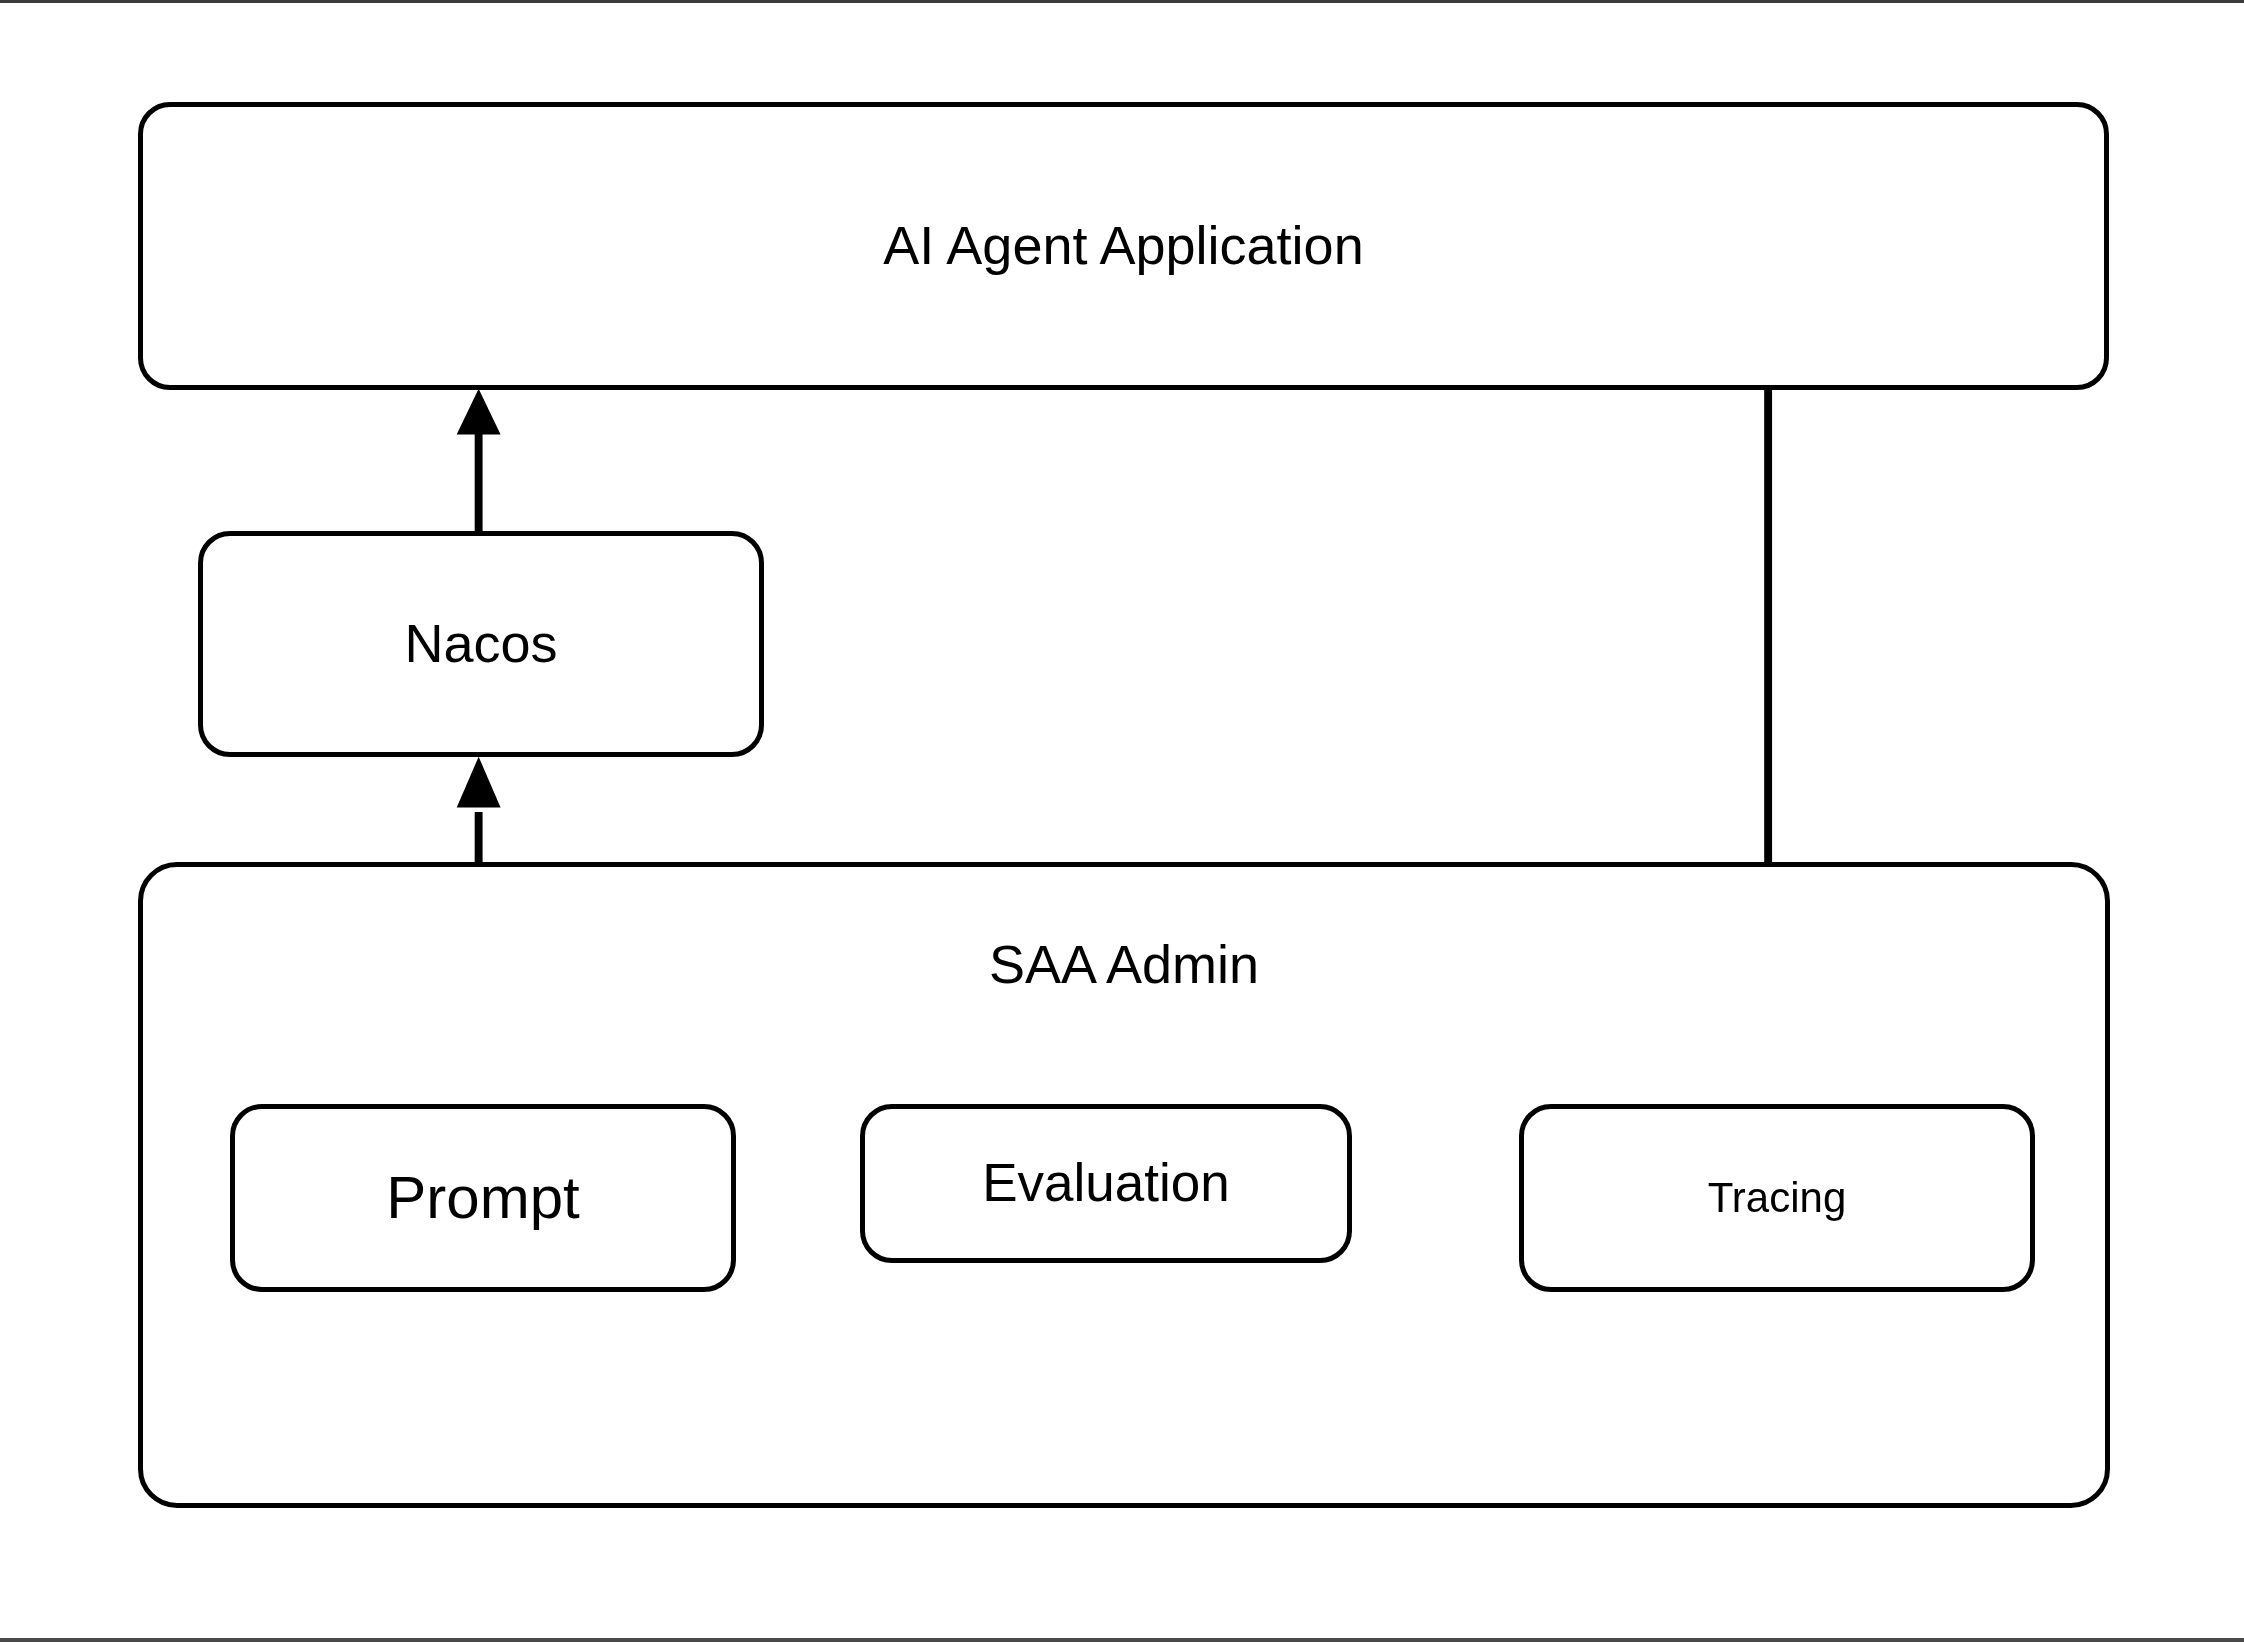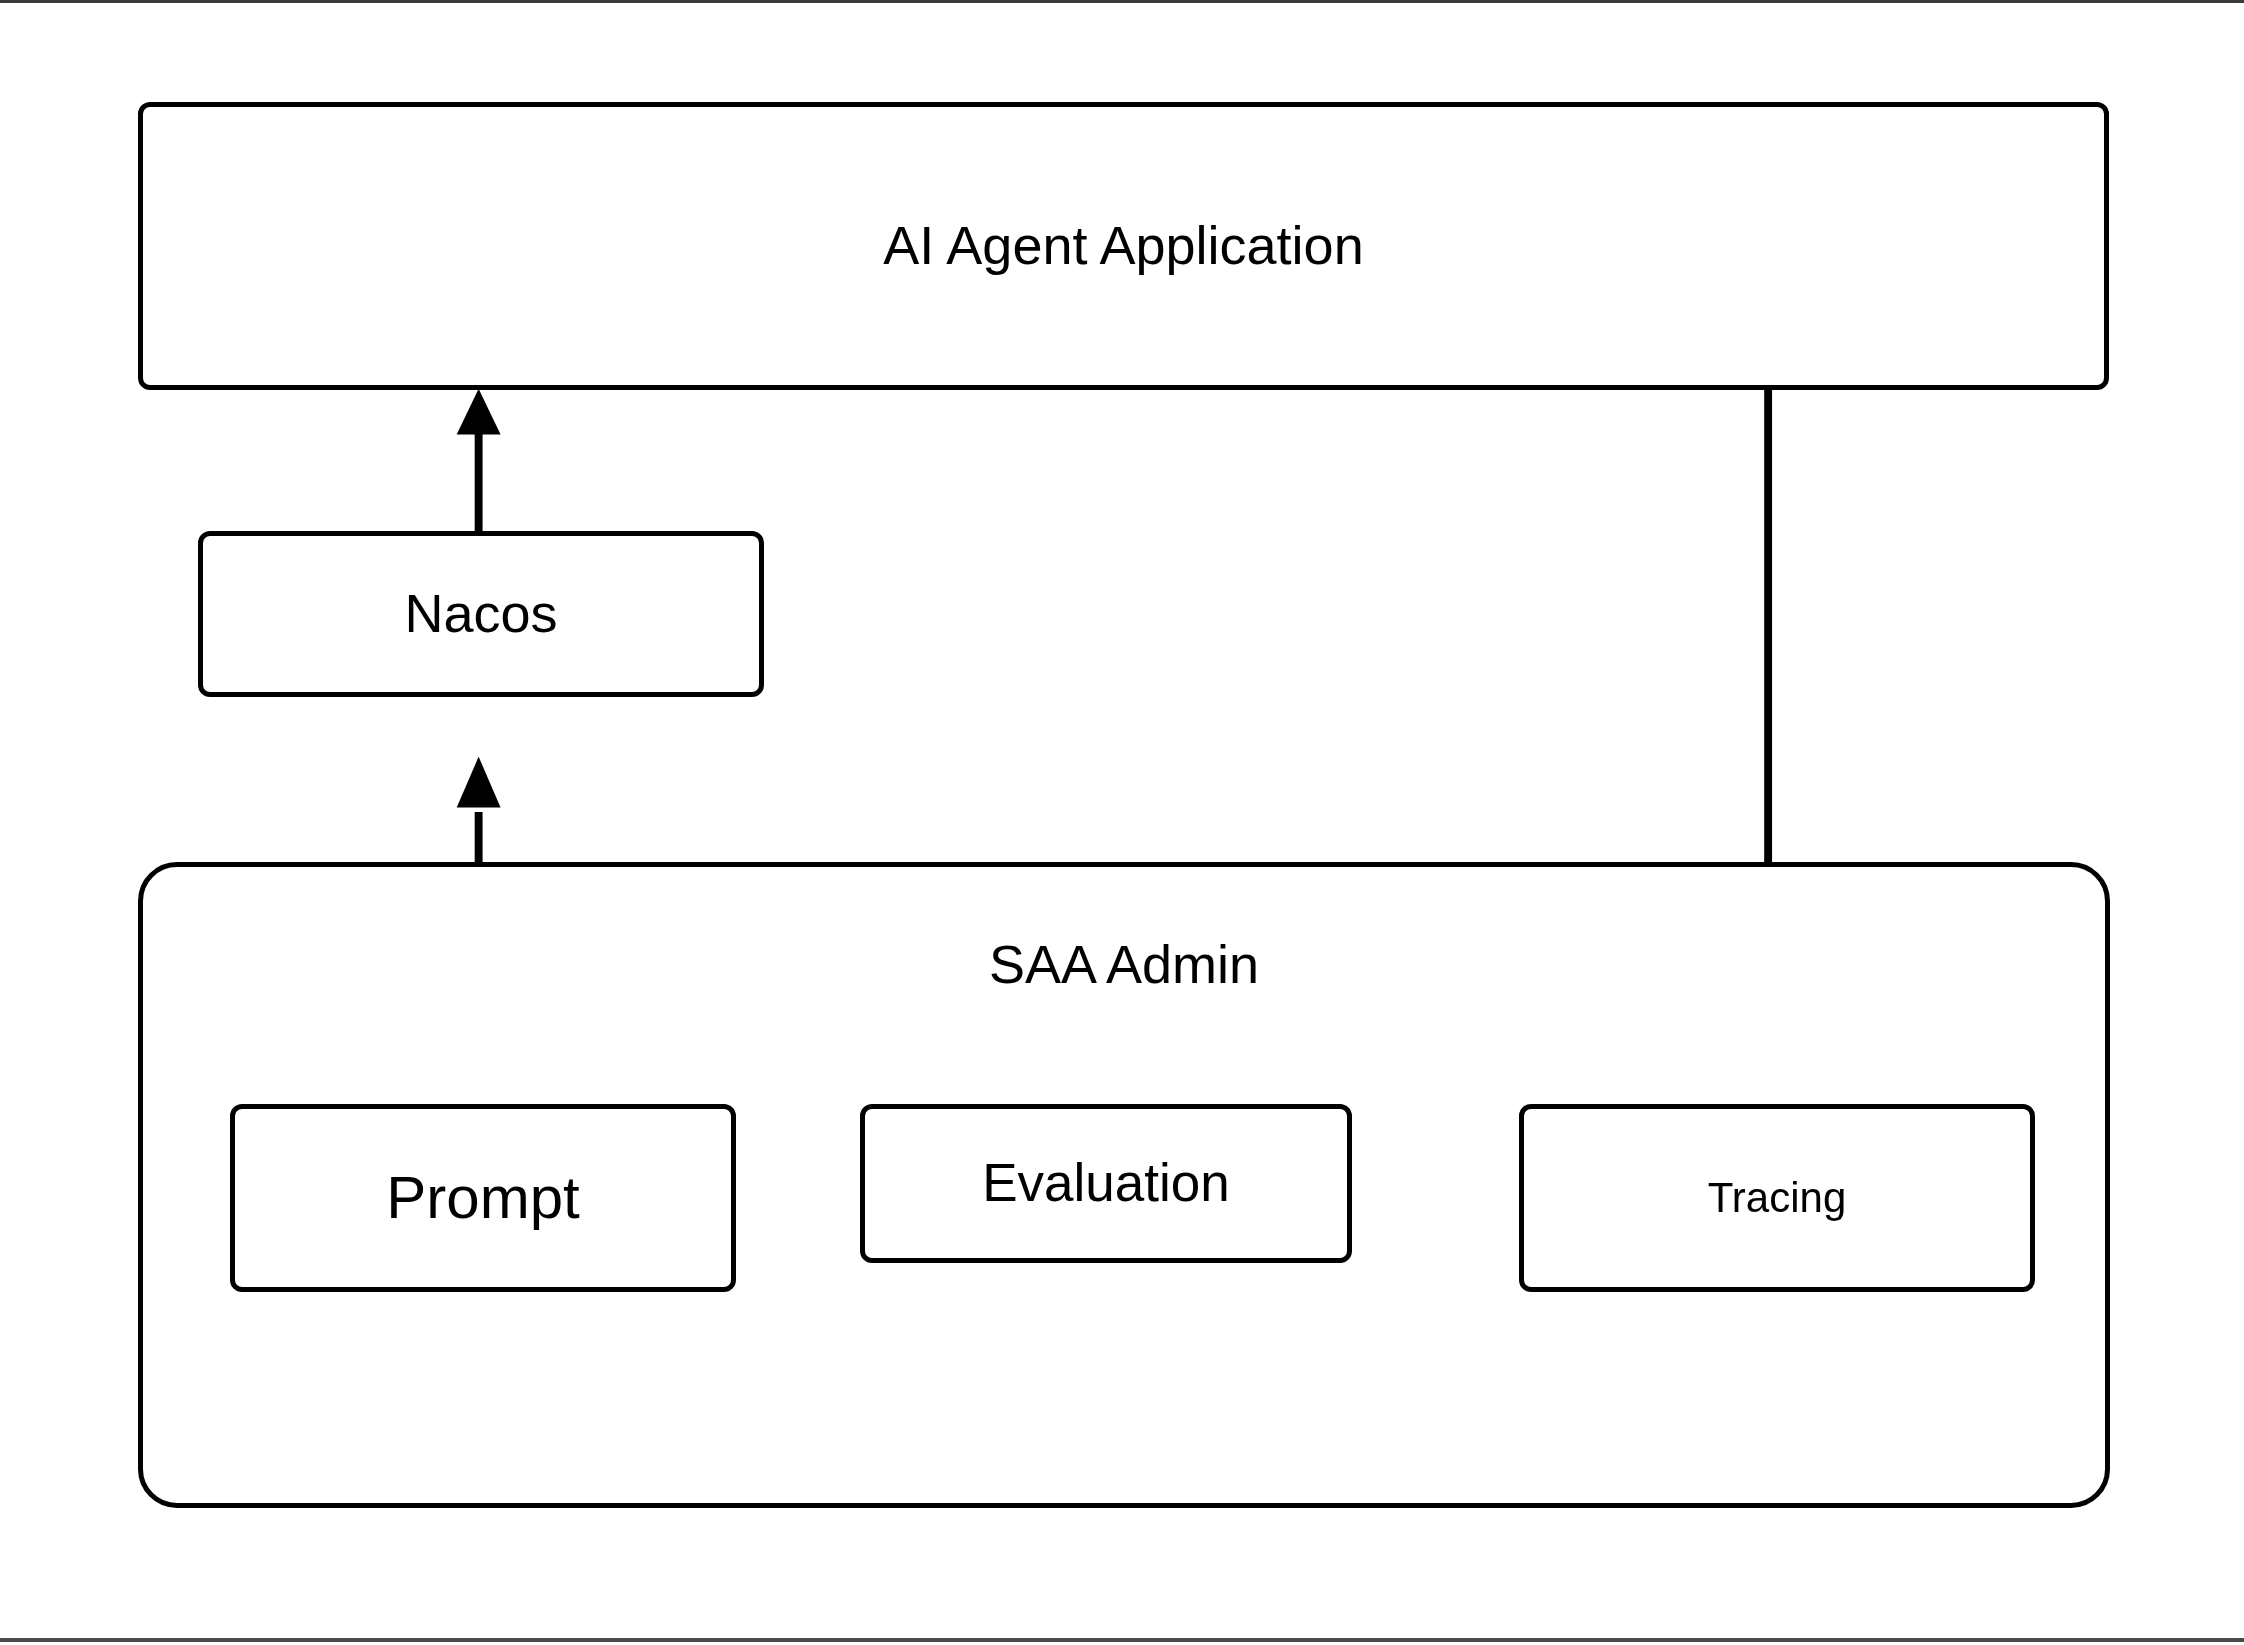--- a/index.html
+++ b/index.html
@@ -25,21 +25,21 @@
     height: 2.6px;
     background: #3b3b3b;
   }
   .edge-rule.top { top: 0; }
   .edge-rule.bottom { top: 1638px; height: 3.5px; background: #4a4a4a; }
 
   .node {
     position: absolute;
     box-sizing: border-box;
     border: 5.3px solid #000000;
-    border-radius: 12px;
+    border-radius: 32px;
     background: #ffffff;
     display: flex;
     align-items: center;
     justify-content: center;
     text-align: center;
     color: #000000;
     line-height: 1.18;
     z-index: 3;
   }
   .node.container {
@@ -55,21 +55,21 @@
   }
 
   
   #node-ai-agent-application {
     left: 138px; top: 102px;
     width: 1971px; height: 288px;
     font-size: 54px;
   }
   #node-nacos {
     left: 198px; top: 531px;
-    width: 566px; height: 166px;
+    width: 566px; height: 226px;
     font-size: 54px;
   }
   #node-saa-admin {
     left: 138px; top: 862px;
     width: 1972px; height: 646px;
   }
   #saa-admin-title {
     top: 66px;
     font-size: 54px;
   }

